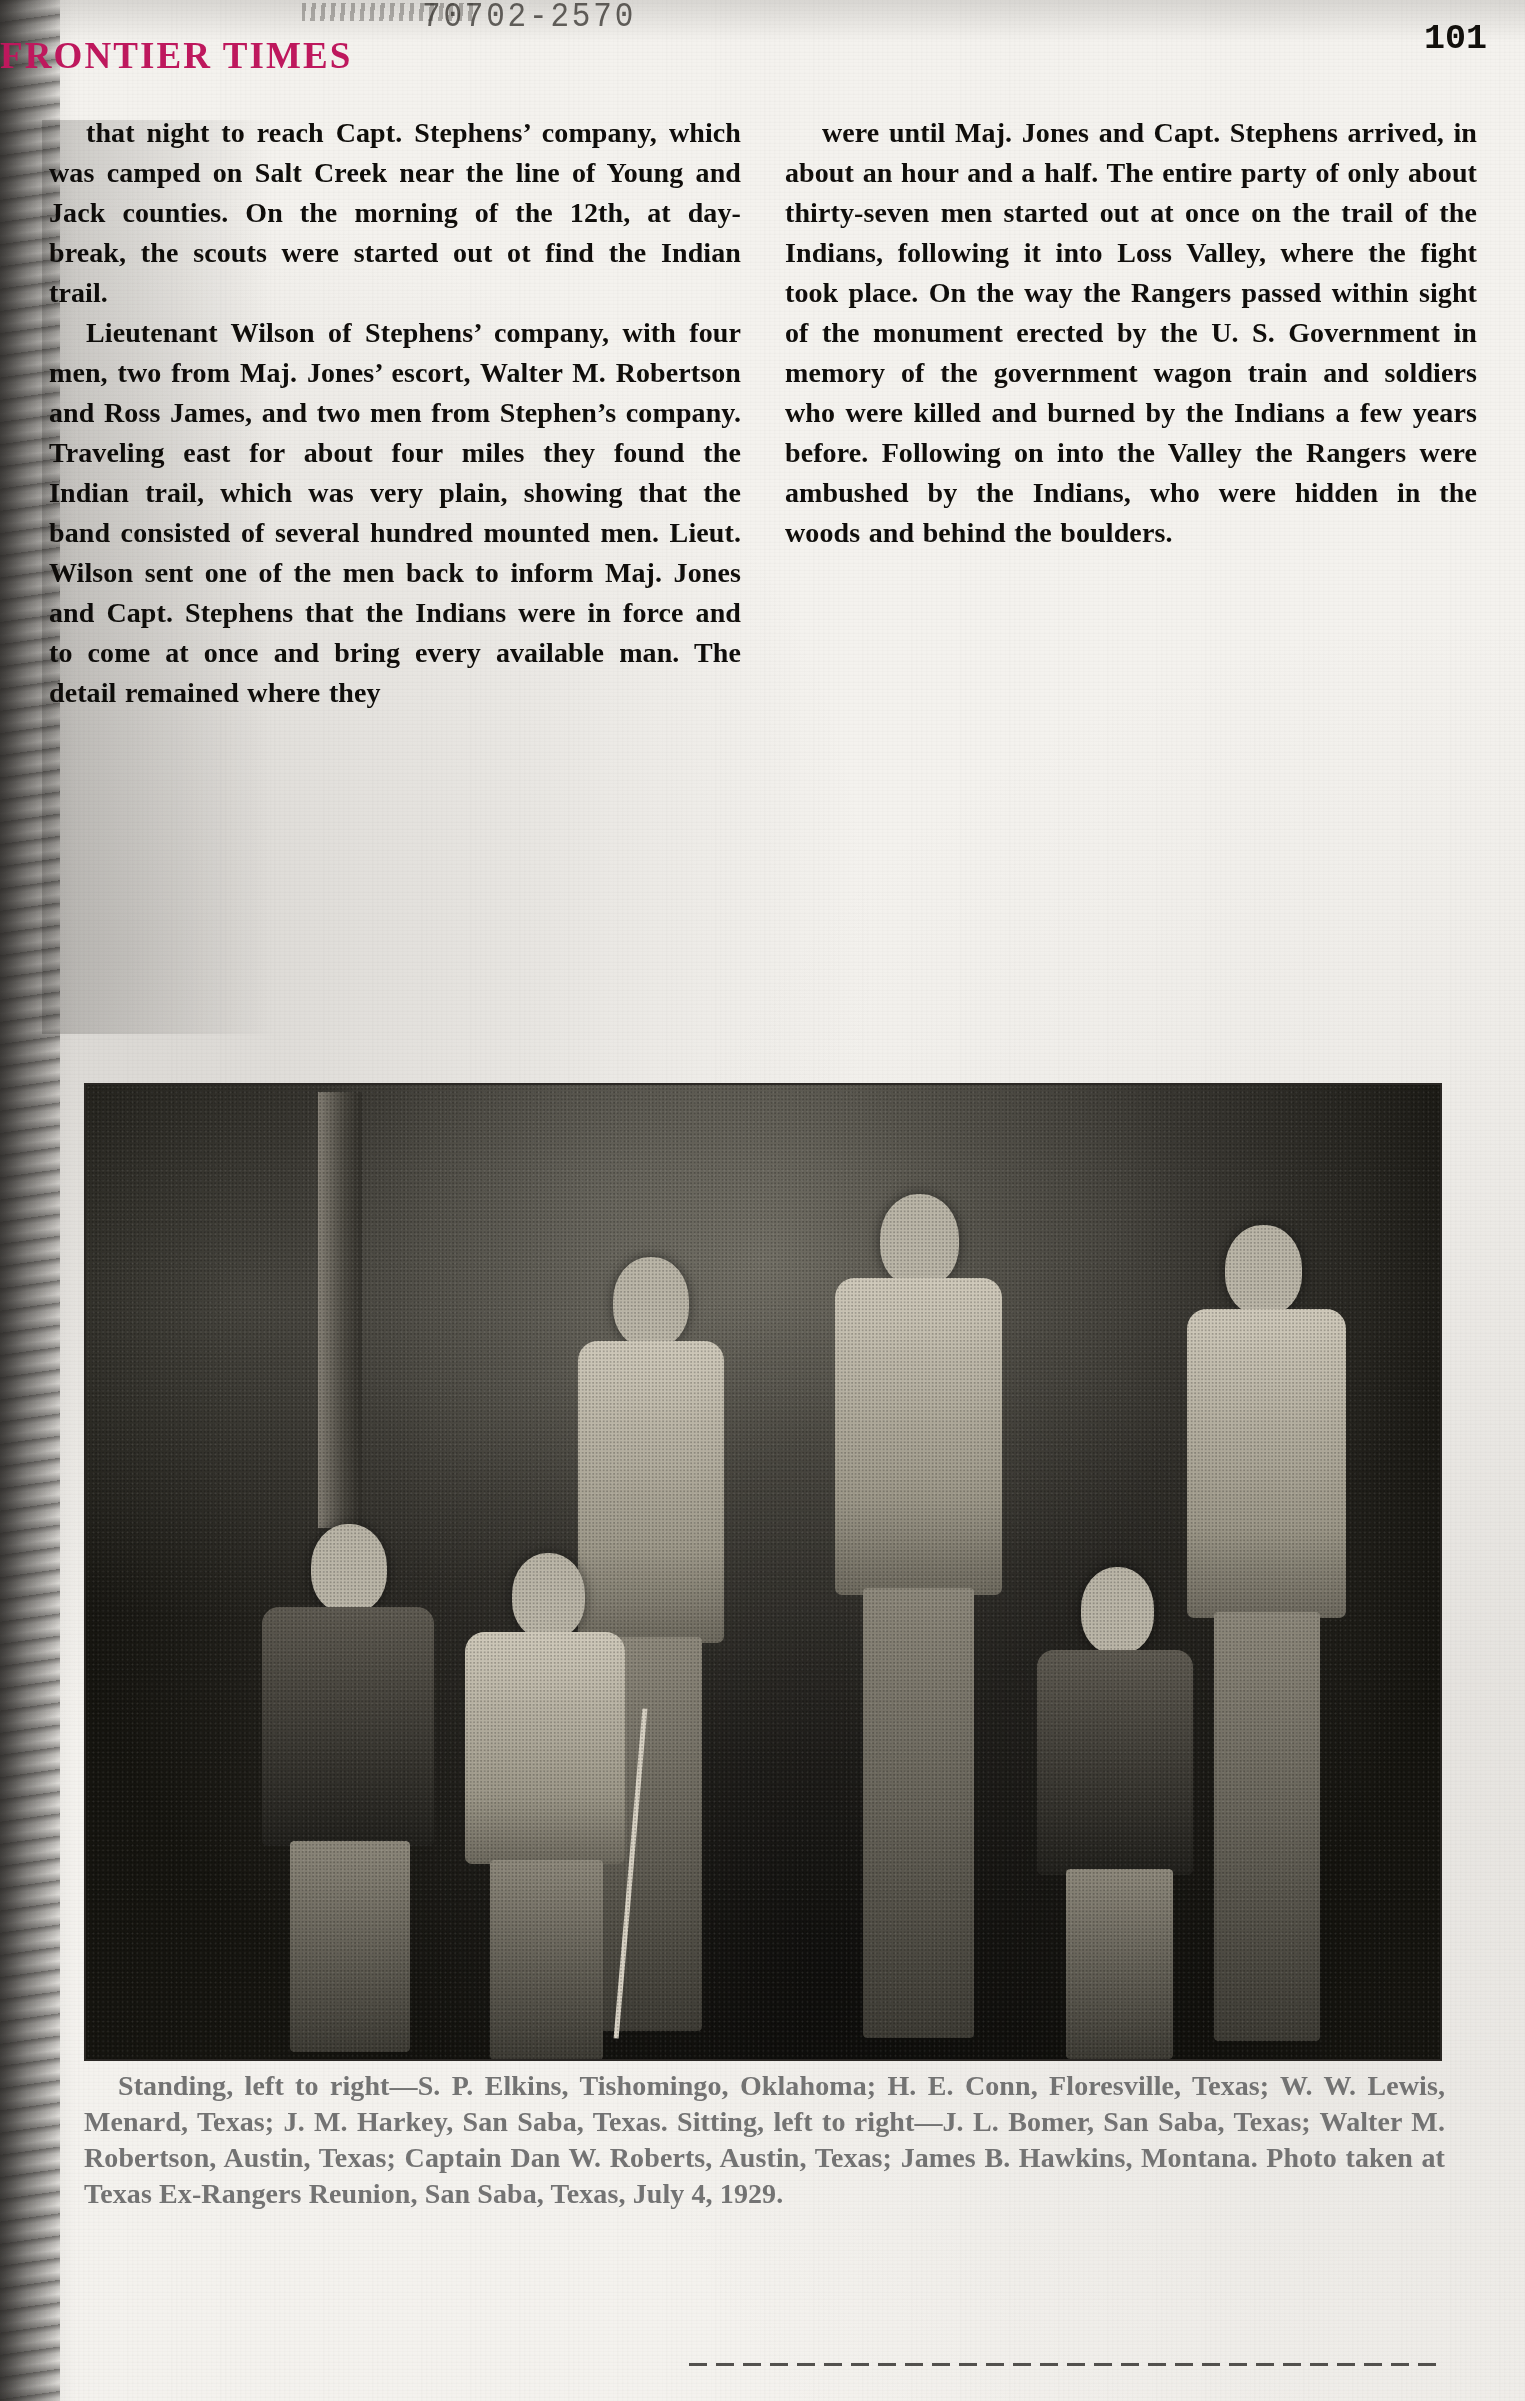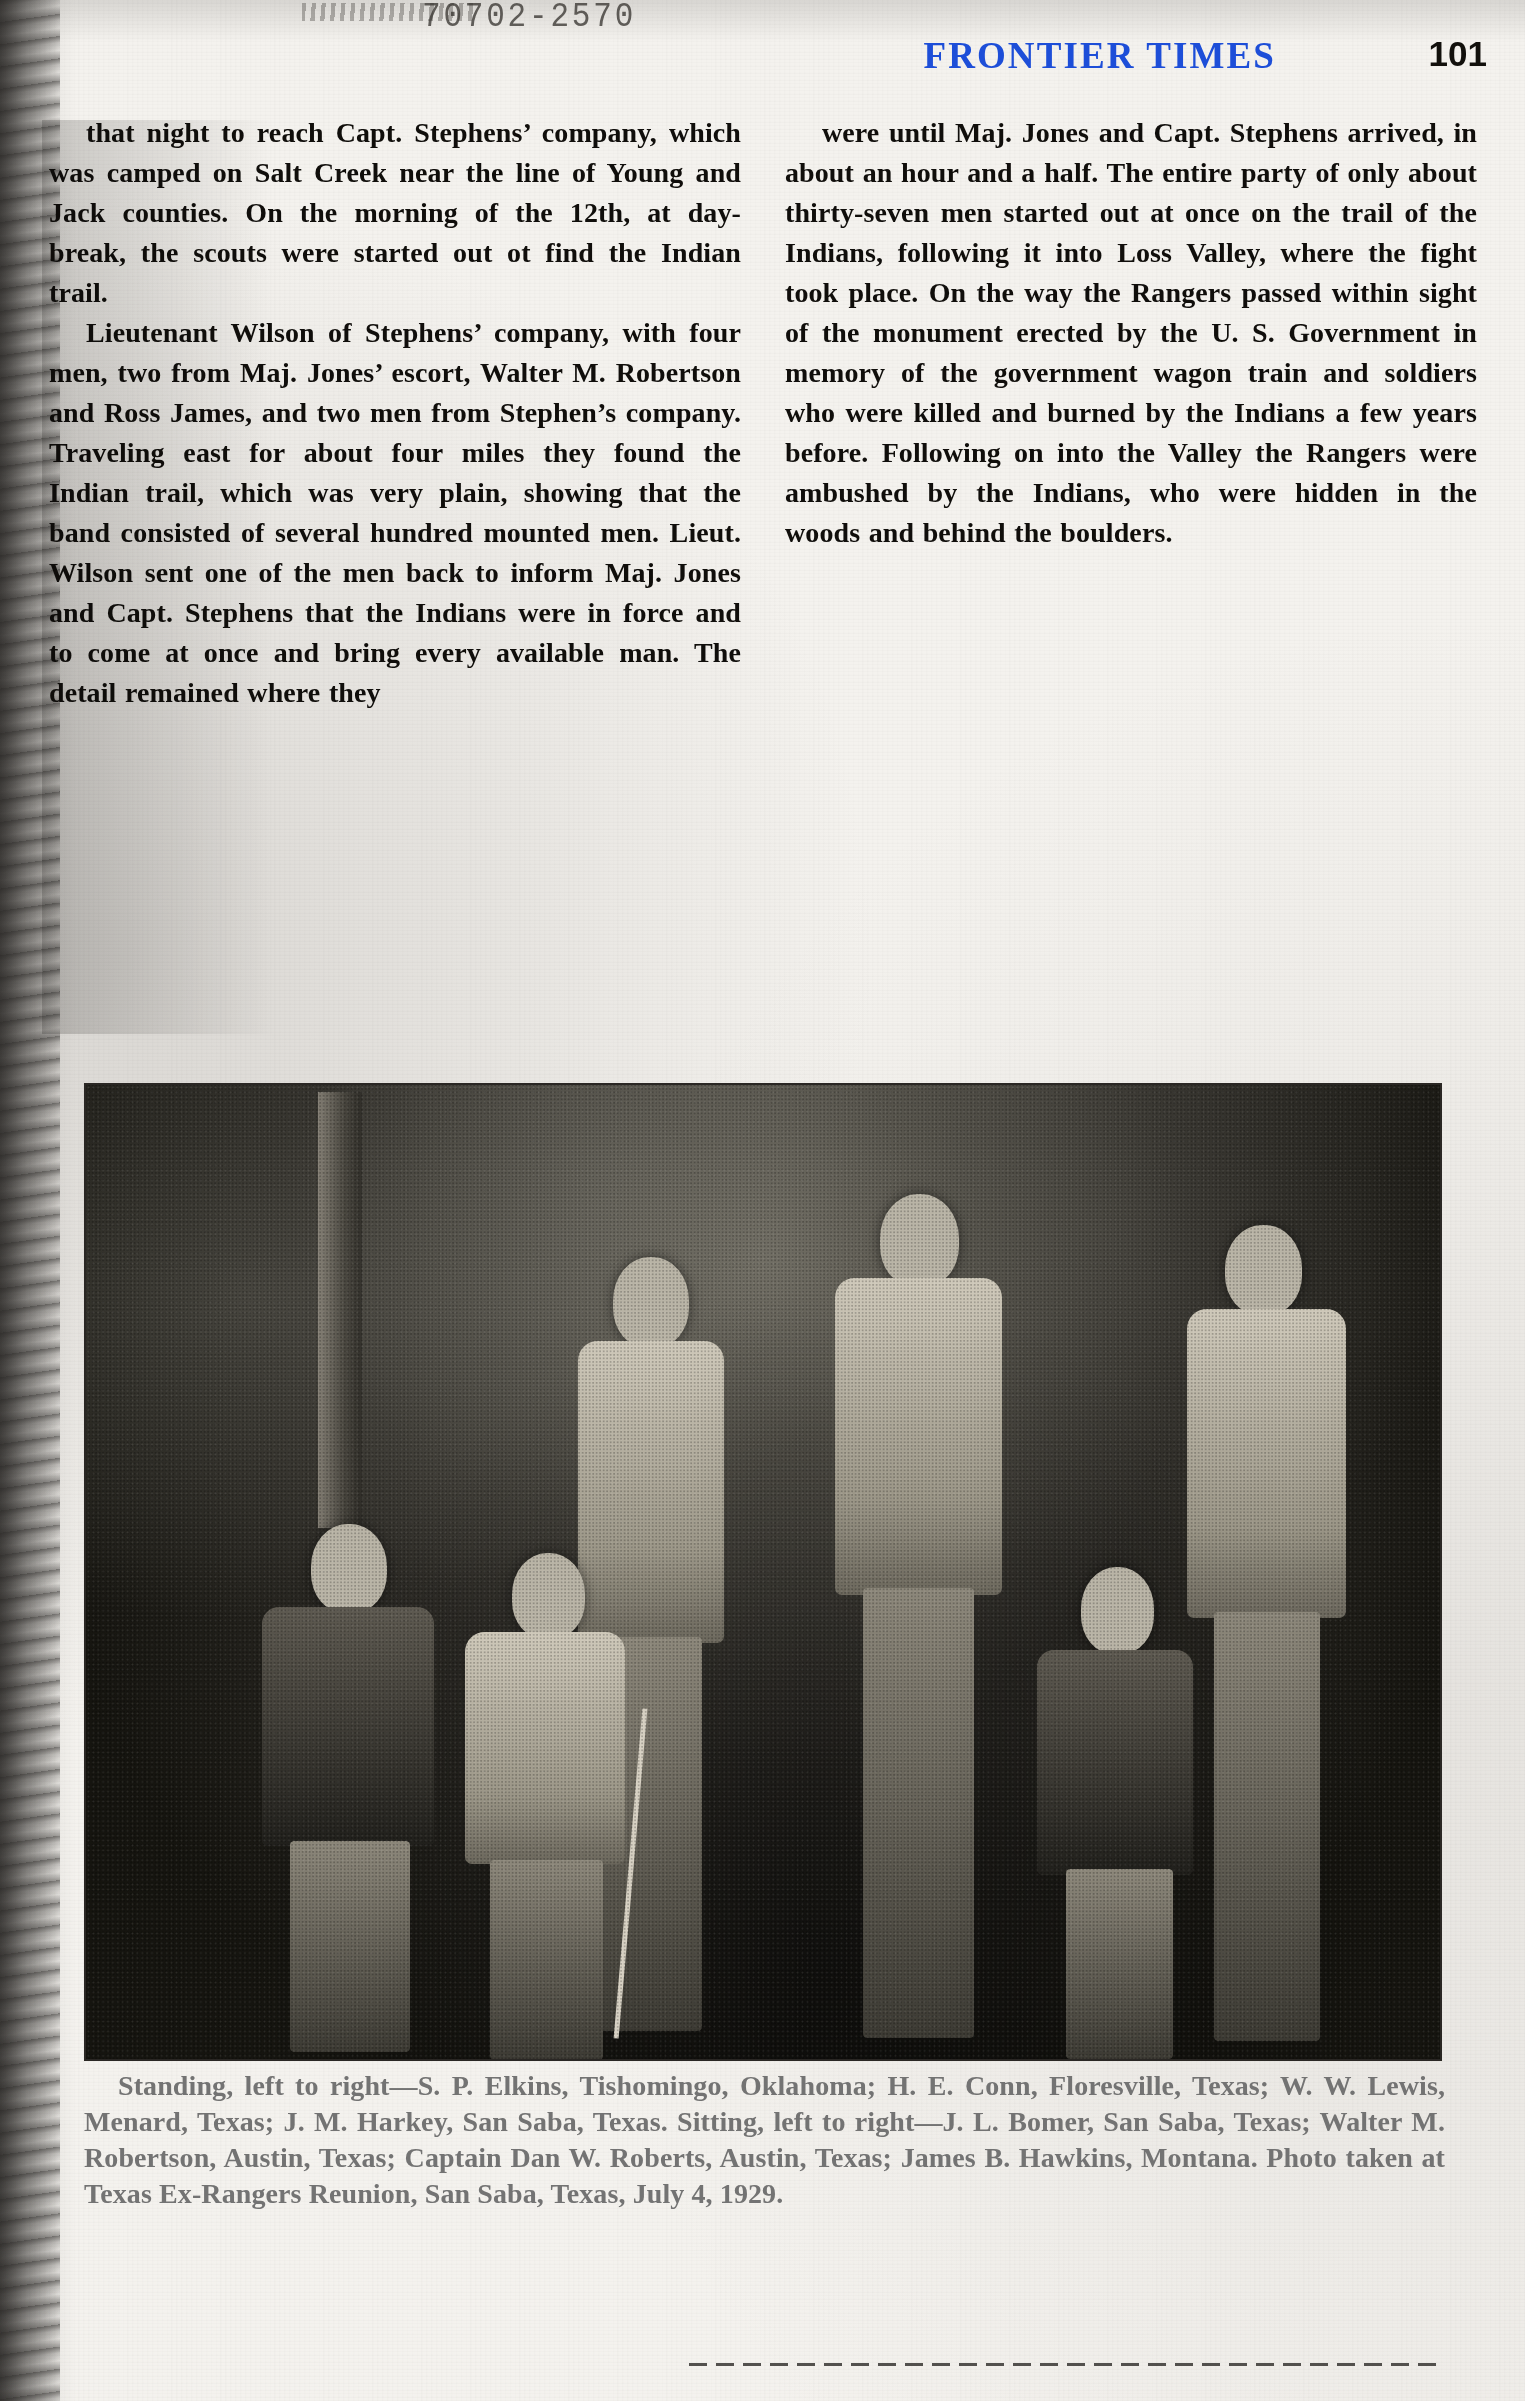--- a/index.html
+++ b/index.html
@@ -63,32 +63,32 @@
     letter-spacing: 2.8px;
     color: #3a3733;
     opacity: 0.78;
     transform: scaleY(1.15);
   }
   .journal-title {
     position: absolute;
     left: 0;
     top: 34px;
     width: 1276px;
-    text-align: right;
+    text-align: left;
     font-family: "Liberation Serif", serif;
     font-weight: bold;
     font-size: 37px;
     letter-spacing: 2.1px;
-    color: #1d4ed8;
+    color: #be185d;
   }
   .page-number {
     position: absolute;
     right: 39px;
-    top: 34px;
-    font-family: Liberation Sans, sans-serif;
+    top: 19px;
+    font-family: Liberation Mono, monospace;
     font-weight: bold;
     font-size: 35px;
     color: #12100c;
   }
 
   
   .columns {
     position: absolute;
     left: 49px;
     top: 113px;

